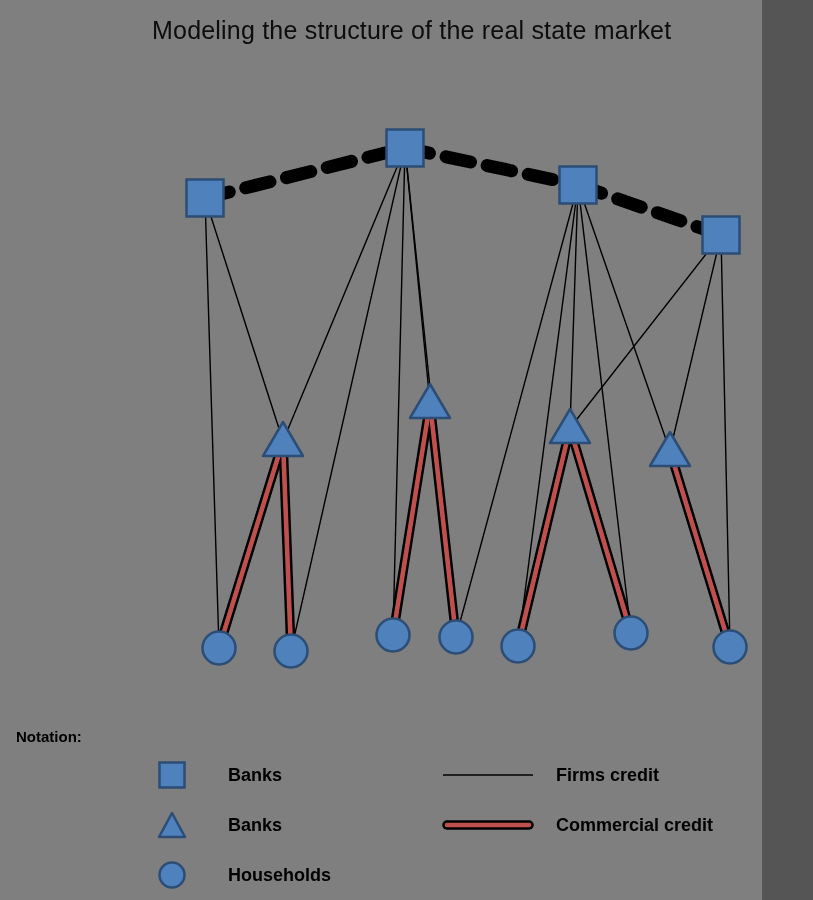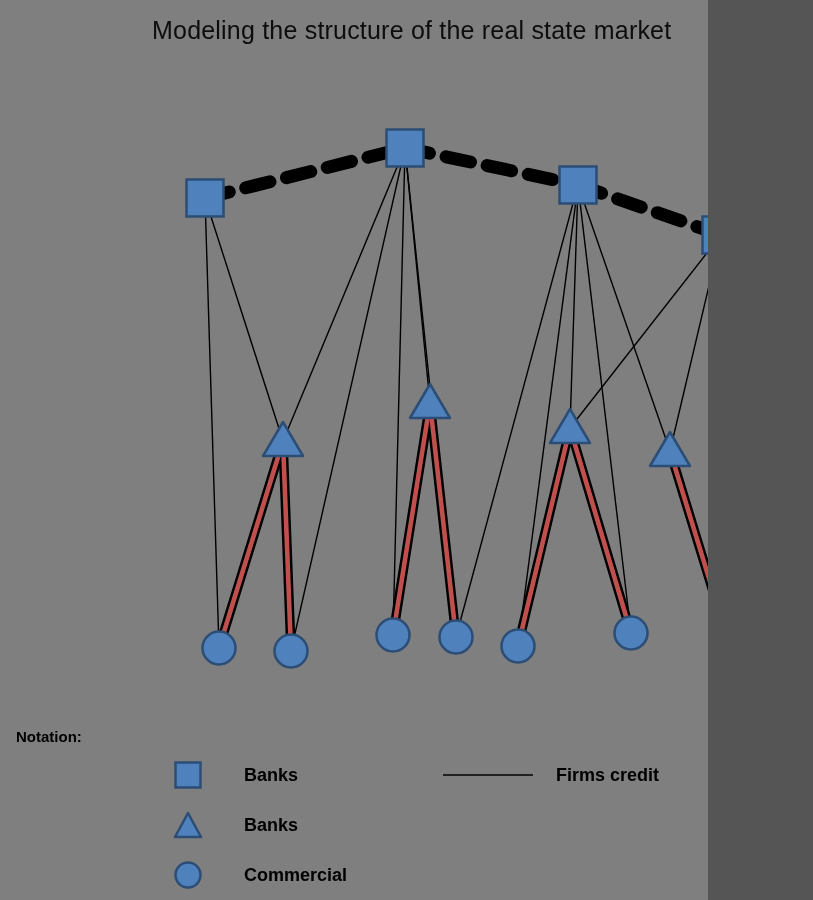--- a/index.html
+++ b/index.html
@@ -6,21 +6,21 @@
     --bg:#7f7f7f;
     --node-fill:#4f81bd;
     --node-stroke:#2c4d75;
     --edge-black:#000000;
     --red:#c0504d;
   }
   html,body{margin:0;padding:0;}
   body{font-family:"Liberation Sans", sans-serif; background:#555;}
   .screen{
     position:relative;
-    width:708px;height:900px;
+    width:762px;height:900px;
     background:var(--bg);
     overflow:hidden;
   }
   .title{
     position:absolute;
     left:152px;top:16px;
     font-size:25px;
     font-weight:500;
     color:#0d0d0d;
     letter-spacing:0.2px;
@@ -38,21 +38,21 @@
   .node-circle{fill:var(--node-fill);stroke:var(--node-stroke);stroke-width:2.5;}
   
   .notation-heading{
     position:absolute;left:16px;top:728px;
     font-size:15px;font-weight:bold;color:#000;
   }
   .legend-col{
     position:absolute;top:750px;
     display:flex;flex-direction:column;
   }
-  .legend-col.col1{left:168px;justify-content:center;}
+  .legend-col.col1{left:152px;justify-content:center;}
   .legend-col.col2{left:438px;}
   .legend-row{
     display:flex;align-items:center;height:50px;
   }
   .symbol-box{width:40px;display:flex;align-items:center;justify-content:center;}
   .sample-box{width:100px;display:flex;align-items:center;justify-content:center;}
   .legend-label{
     margin-left:36px;
     font-size:18px;font-weight:bold;color:#000;white-space:nowrap;
   }
@@ -135,28 +135,37 @@
           </svg>
       </span>
       <span class="legend-label">Banks</span>
     </div>
     <div class="legend-row">
       <span class="symbol-box">
         <svg width="34" height="34">
             <circle class="node-circle" cx="17" cy="17" r="12.5"></circle>
           </svg>
       </span>
-      <span class="legend-label">Commercial</span>
+      <span class="legend-label">Households</span>
     </div>
   </div>
 
   <div class="legend-col col2">
     <div class="legend-row">
       <span class="sample-box">
         <svg width="98" height="18">
             <line class="thin-sample" x1="4" y1="9" x2="94" y2="9"></line>
           </svg>
       </span>
       <span class="legend-label">Firms credit</span>
     </div>
+    <div class="legend-row">
+      <span class="sample-box">
+        <svg width="98" height="20">
+          <line class="commercial-outer" x1="8" y1="10" x2="90" y2="10"></line>
+          <line class="commercial-inner" x1="8" y1="10" x2="90" y2="10"></line>
+        </svg>
+      </span>
+      <span class="legend-label">Commercial credit</span>
+    </div>
   </div>
 
 </div>
 
 </body></html>

